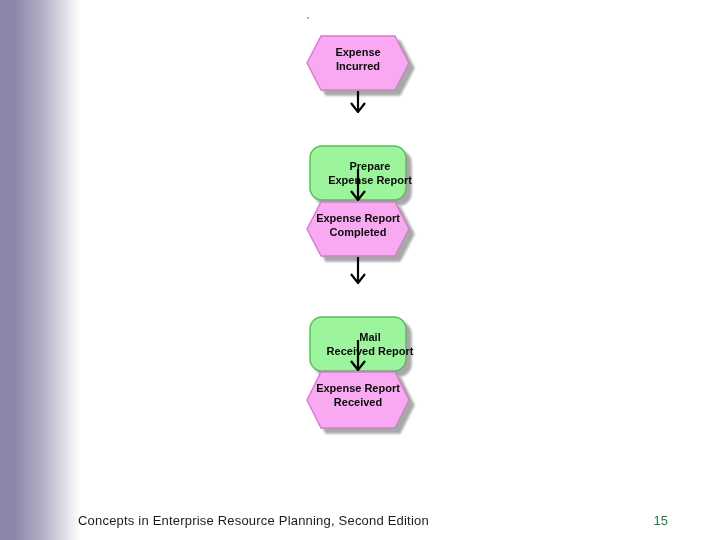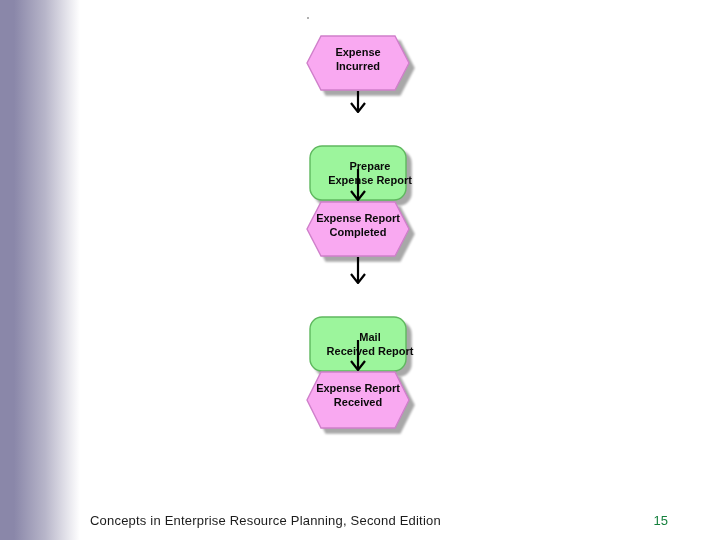--- a/index.html
+++ b/index.html
@@ -42,21 +42,21 @@
     font-size:11px;font-weight:bold;color:#0a0a0a;line-height:14px;
     white-space:pre-line;
   }
   .node.event{left:306px;width:104px;height:48px;text-decoration:underline;}
   .node.function{left:309px;width:122px;height:56px;margin-top:32px;}
   .arrow{
     position:absolute;left:346px;width:24px;
   }
   .footer{
     position:absolute;left:78px;top:513px;
-    font-size:13px;color:#1c1c1c;letter-spacing:0.2px;margin-left:12px;
+    font-size:13px;color:#1c1c1c;letter-spacing:0.2px;
   }
   .page-number{
     position:absolute;right:52px;top:513px;
     font-size:13px;color:#15803d;
   }
 </style>
 </head>
 <body>
 
 <div class="sidebar"></div>

